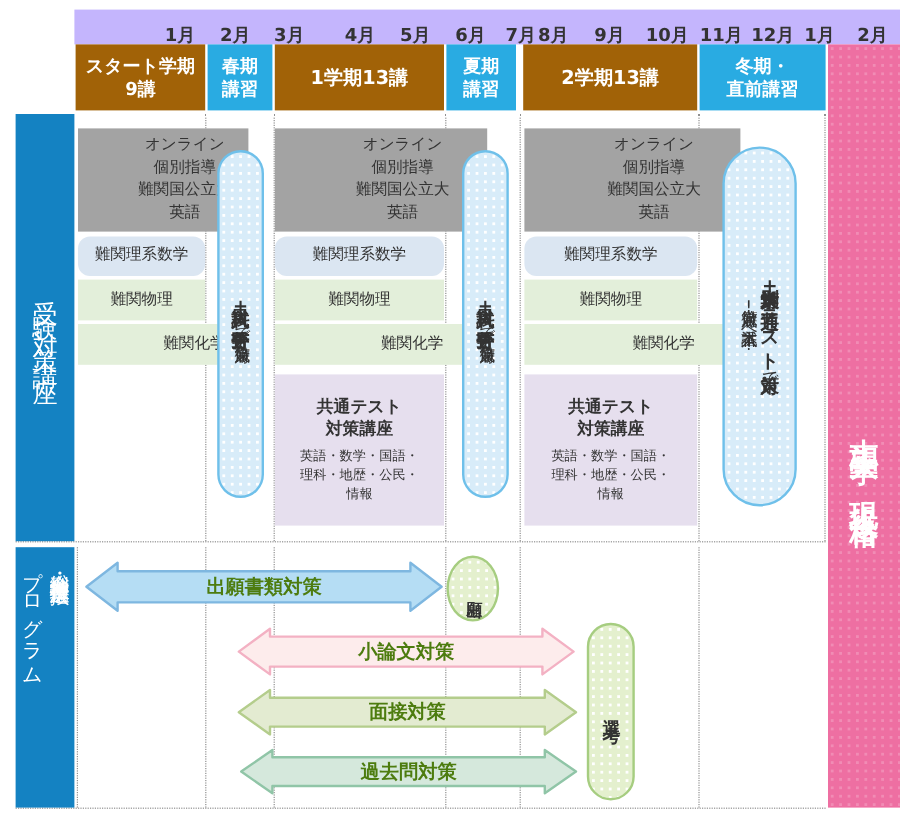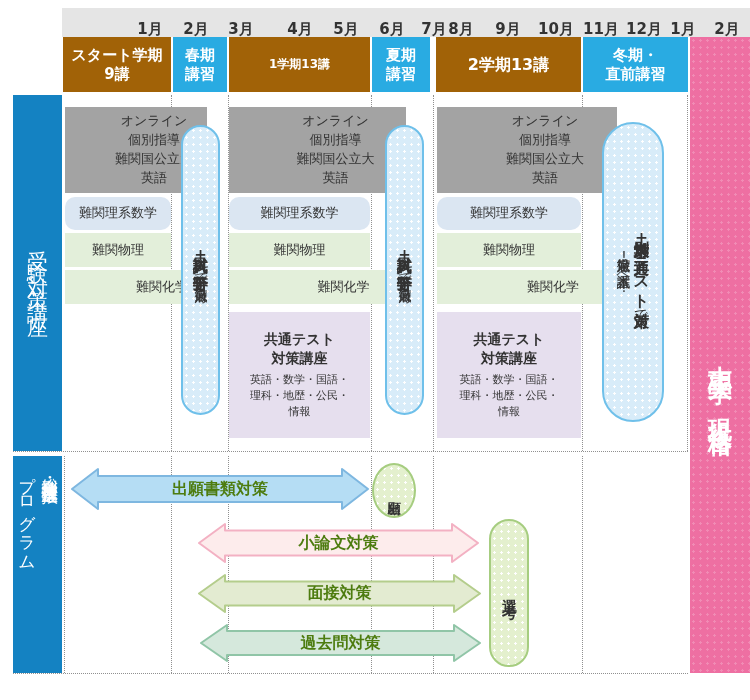--- a/index.html
+++ b/index.html
@@ -3,33 +3,33 @@
 <meta charset="utf-8">
 <style>
   html,body{margin:0;padding:0;background:#fff;}
   body{font-family:"DejaVu Sans",sans-serif;color:#333;}
   #stage{position:relative;width:750px;height:700px;background:#fff;overflow:hidden;}
   .abs{position:absolute;}
   .pre{white-space:pre-line;}
   .center{display:flex;align-items:center;justify-content:center;text-align:center;}
 
   
-  .monthbar{left:62px;top:8px;width:688px;height:29px;background:#e5e5e5;}
+  .monthbar{left:62px;top:8px;width:688px;height:29px;background:#c4b5fd;}
   .month{position:absolute;top:12px;transform:translateX(-50%);font-size:15px;font-weight:600;color:#333;white-space:nowrap;}
   .m0{left:88px}.m1{left:134px}.m2{left:179px}.m3{left:238px}.m4{left:284px}.m5{left:330px}
   .m6{left:372px}.m7{left:399px}.m8{left:446px}.m9{left:494px}.m10{left:539px}.m11{left:582px}
   .m12{left:621px}.m13{left:665px}
 
   
   .term{top:37px;height:55px;color:#fff;font-weight:bold;line-height:1.25;}
   .term.green{background:#a16207;}
   .term.blue{background:#29abe2;}
   .t1{left:63px;width:108px;font-size:15px;}
   .t2{left:173px;width:54px;font-size:15px;}
-  .t3{left:229px;width:141px;font-size:12px;}
+  .t3{left:229px;width:141px;font-size:16px;}
   .t4{left:372px;width:58px;font-size:15px;}
   .t5{left:436px;width:145px;font-size:16px;}
   .t6{left:583px;width:105px;font-size:15px;}
 
   
   .sidebar{background:#1482c2;color:#fff;}
   .sb-top{left:13px;top:95px;width:49px;height:356px;}
   .sb-bottom{left:13px;top:456px;width:49px;height:217px;}
   .vtext{writing-mode:vertical-rl;text-orientation:upright;}
   .sb-top .vtext{font-size:21px;letter-spacing:13px;font-weight:500;}

